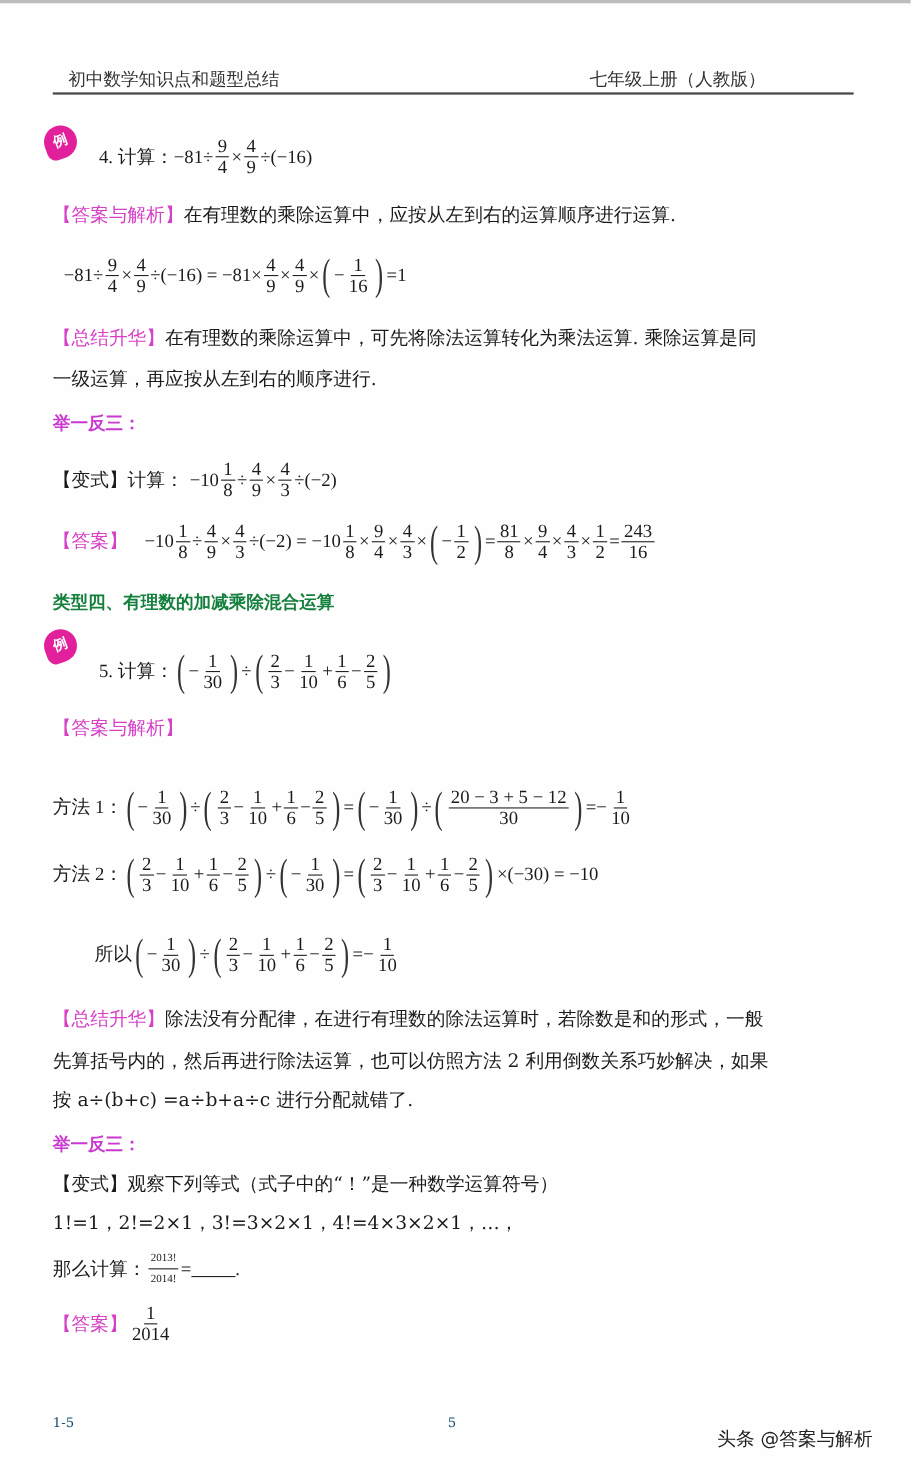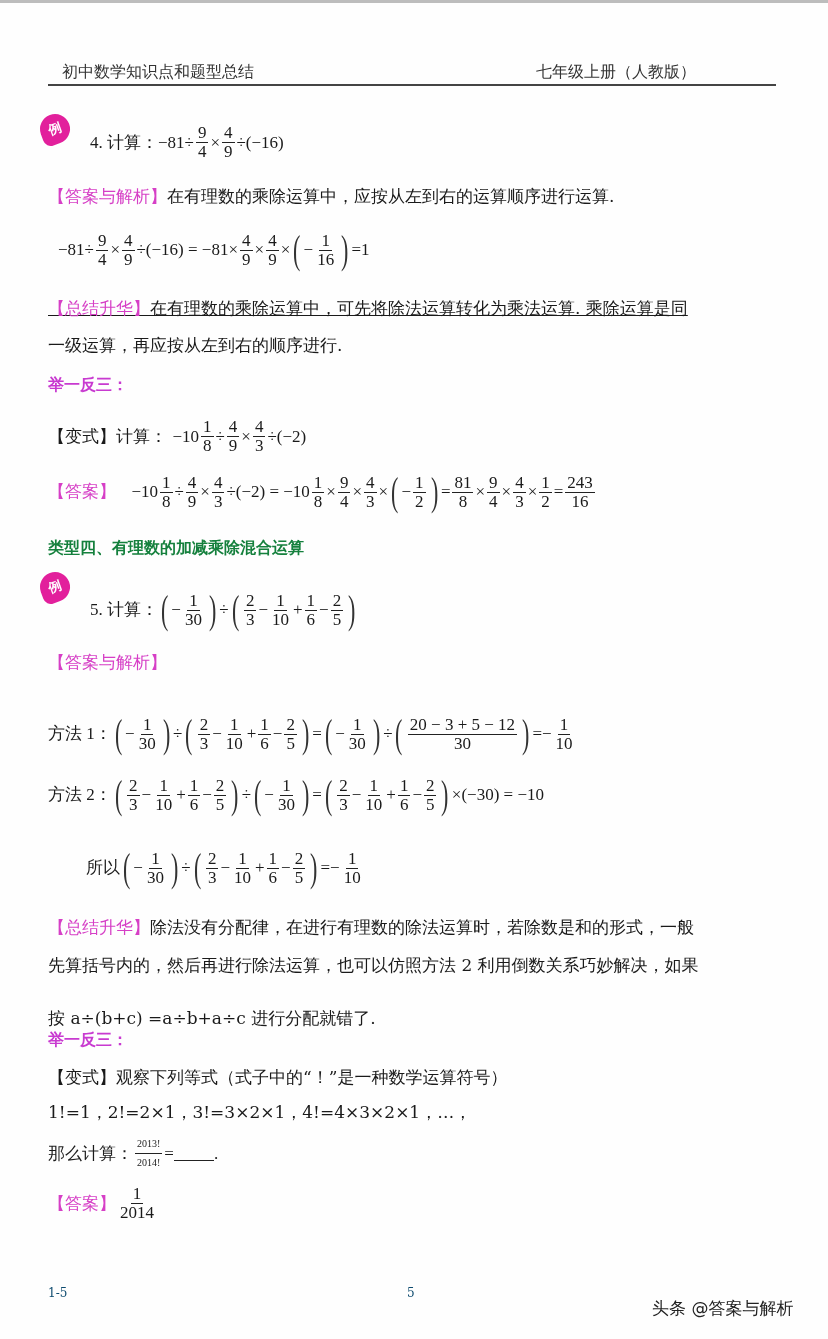--- a/index.html
+++ b/index.html
@@ -87,21 +87,21 @@
       <span>−</span>
     <span class="frac">
         <span class="n">1</span>
         <span class="d">16</span>
       </span>
     <span class="paren">)</span>
     <span>=1</span>
   </span>
 </div>
 
-<div class="abs txt" style="left:48px;top:298px;text-decoration:underline;">
+<div class="abs txt" style="left:48px;top:298px;">
   <span class="mag">【总结升华】</span><span>在有理数的乘除运算中，可先将除法运算转化为乘法运算. 乘除运算是同</span>
 </div>
 <div class="abs txt" style="left:48px;top:335px;">一级运算，再应按从左到右的顺序进行.</div>
 
 <div class="abs txt mag-b" style="left:48px;top:375px;font-size:16px;">举一反三：</div>
 <div class="abs txt" style="left:48px;top:418px;">
   <span>【变式】计算：</span>
   <span class="math">−10<span class="frac">
         <span class="n">1</span>
         <span class="d">8</span>
@@ -255,21 +255,21 @@
       </span><span class="paren">)</span>=−<span class="frac">
         <span class="n">1</span>
         <span class="d">10</span>
       </span></span>
 </div>
 
 <div class="abs txt" style="left:48px;top:917px;">
   <span class="mag">【总结升华】</span><span>除法没有分配律，在进行有理数的除法运算时，若除数是和的形式，一般</span>
 </div>
 <div class="abs txt" style="left:48px;top:955px;">先算括号内的，然后再进行除法运算，也可以仿照方法 2 利用倒数关系巧妙解决，如果</div>
-<div class="abs txt" style="left:48px;top:990px;margin-top:18px;">按 a÷(b+c) =a÷b+a÷c 进行分配就错了.</div>
+<div class="abs txt" style="left:48px;top:990px;">按 a÷(b+c) =a÷b+a÷c 进行分配就错了.</div>
 
 <div class="abs txt mag-b" style="left:48px;top:1030px;font-size:16px;">举一反三：</div>
 <div class="abs txt" style="left:48px;top:1067px;">
   <span>【变式】</span><span>观察下列等式（式子中的“！”是一种数学运算符号）</span>
 </div>
 <div class="abs txt" style="left:48px;top:1102px;">1!=1，2!=2×1，3!=3×2×1，4!=4×3×2×1，…，</div>
 <div class="abs txt" style="left:48px;top:1135px;">
   <span class="math"><span>那么计算：</span><span class="frac" style="font-size:10px;">
         <span class="n">2013!</span>
         <span class="d">2014!</span>

